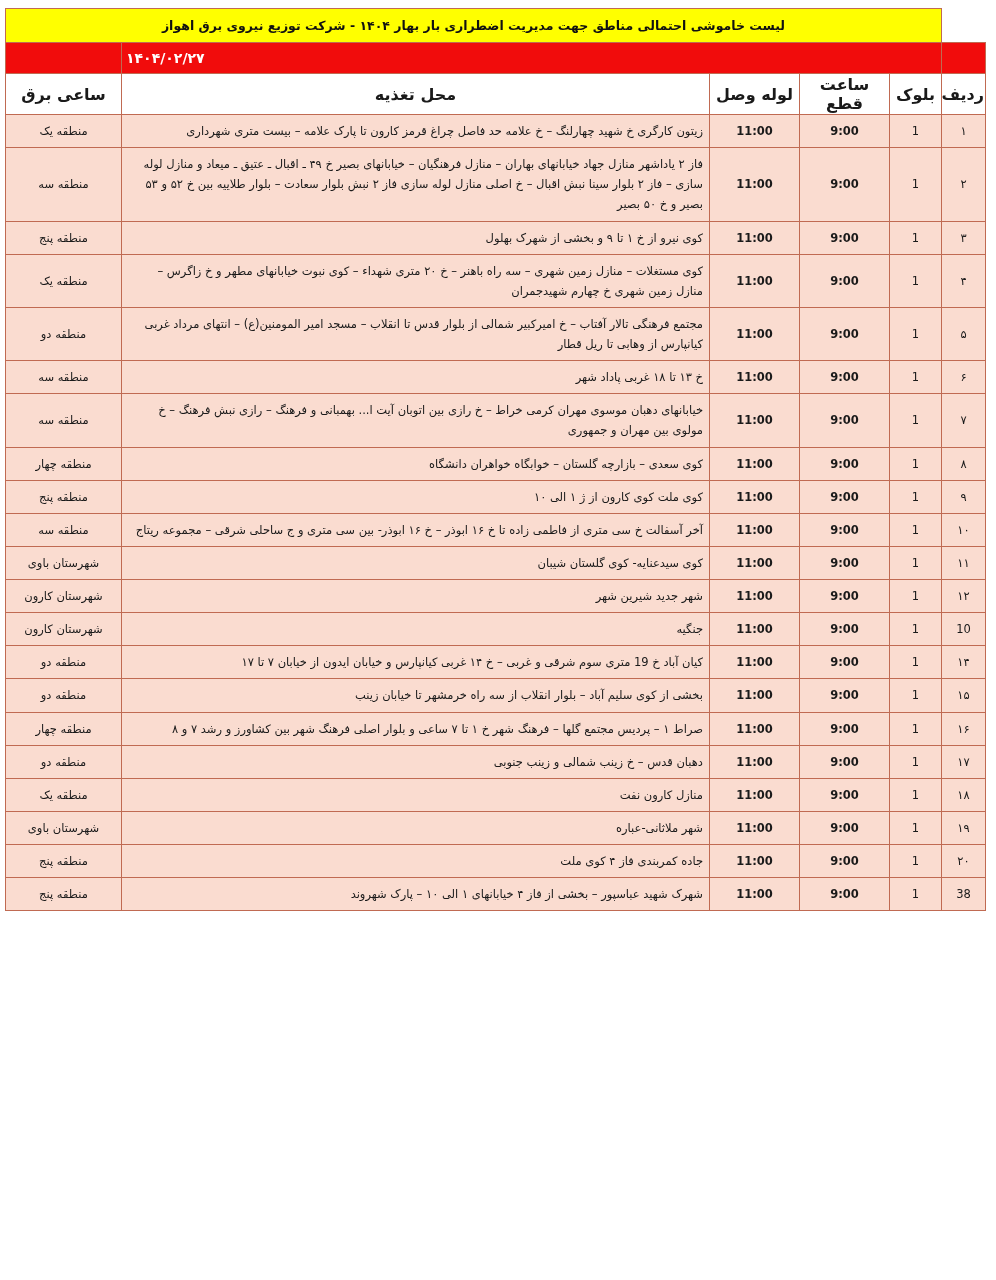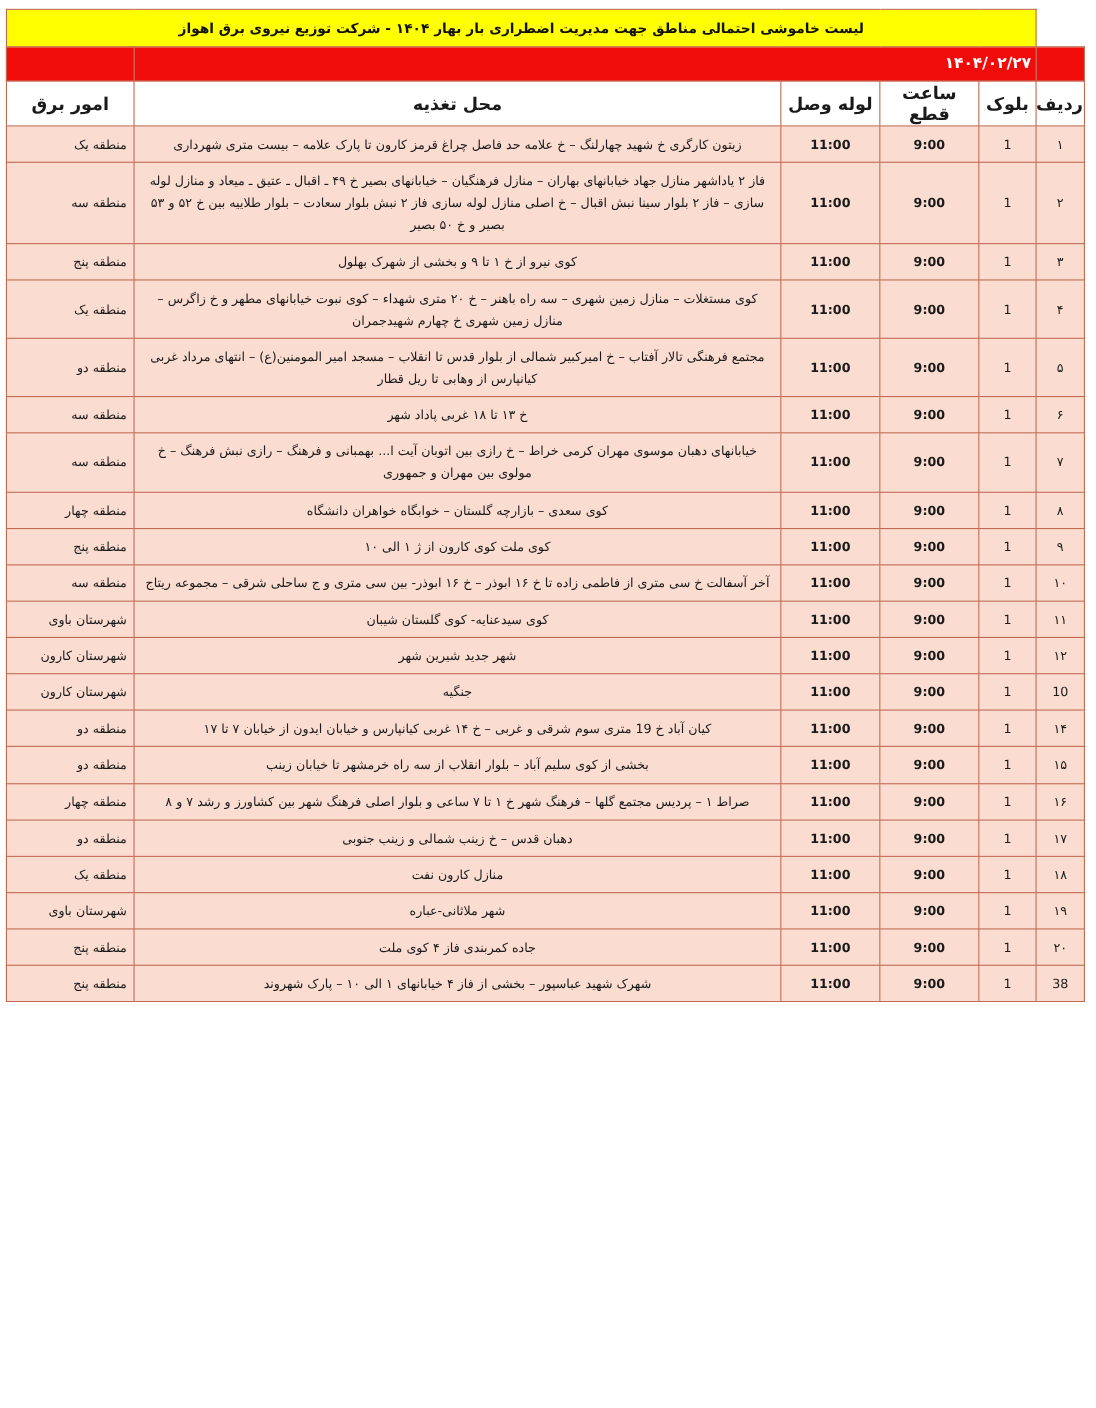--- a/index.html
+++ b/index.html
@@ -40,21 +40,21 @@
     border: 1px solid #c06a52;
   }
   .title-left-stub {
     background: #ffffff;
     border: none !important;
   }
   
   .date-cell {
     background: #f10c0c;
     color: #ffffff;
-    text-align: right;
+    text-align: left;
     font-size: 14px;
     font-weight: bold;
     padding: 7px 4px;
     letter-spacing: 1px;
   }
   .date-side {
     background: #f10c0c;
   }
   
   tbody td {
@@ -68,24 +68,25 @@
     text-align: center;
     font-size: 11.5px;
     white-space: nowrap;
   }
   td.c-off, td.c-on {
     font-weight: bold;
     font-family: "DejaVu Sans", "Liberation Sans", sans-serif;
     text-align: center;
   }
   td.c-area {
+    text-align: center;
     font-size: 11.5px;
   }
   td.c-place {
-    text-align: center;
+    text-align: right;
     font-size: 11.5px;
   }
   
   col.w-row   { width: 44px; }
   col.w-block { width: 52px; }
   col.w-off   { width: 90px; }
   col.w-on    { width: 90px; }
   col.w-place { width: 588px; }
   col.w-area  { width: 116px; }
 </style>
@@ -111,21 +112,21 @@
         <td class="date-side"></td>
         <td class="date-cell" colspan="4">۱۴۰۴/۰۲/۲۷</td>
         <td class="date-side"></td>
       </tr>
       <tr class="cols-row">
         <th>ردیف</th>
         <th>بلوک</th>
         <th>ساعت قطع</th>
         <th>لوله وصل</th>
         <th>محل تغذیه</th>
-        <th>امور برق</th>
+        <th>ساعی برق</th>
       </tr>
     </thead>
     <tbody>
         <tr>
           <td class="c-row">۱</td>
           <td class="c-block">1</td>
           <td class="c-off">9:00</td>
           <td class="c-on">11:00</td>
           <td class="c-place">زیتون کارگری خ شهید چهارلنگ – خ علامه حد فاصل چراغ قرمز کارون تا پارک علامه – بیست متری شهرداری</td>
           <td class="c-area">منطقه یک</td>

